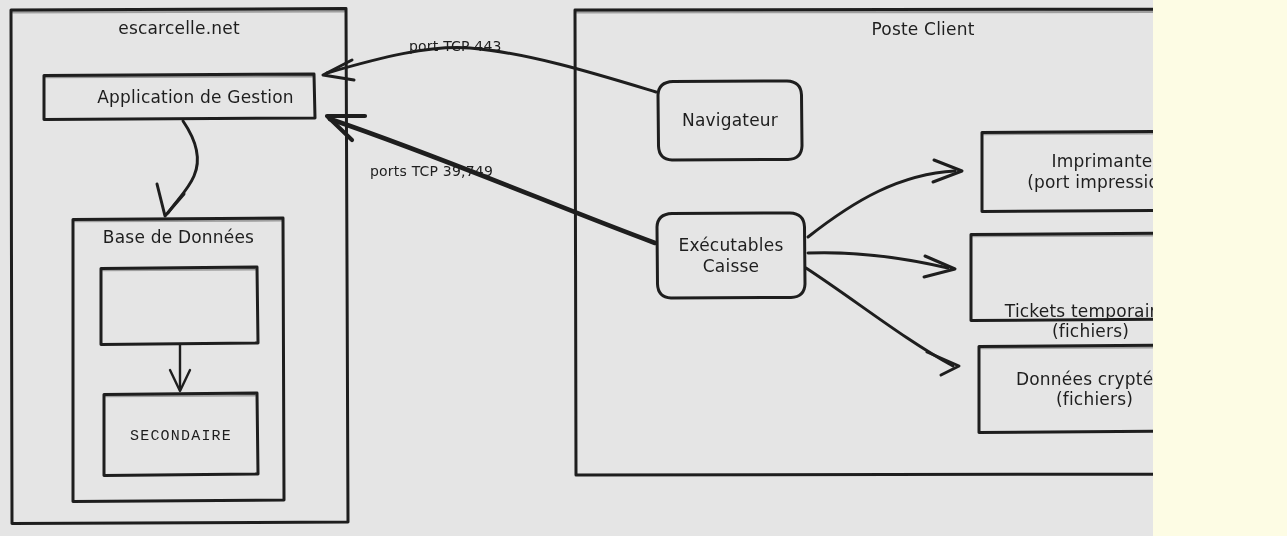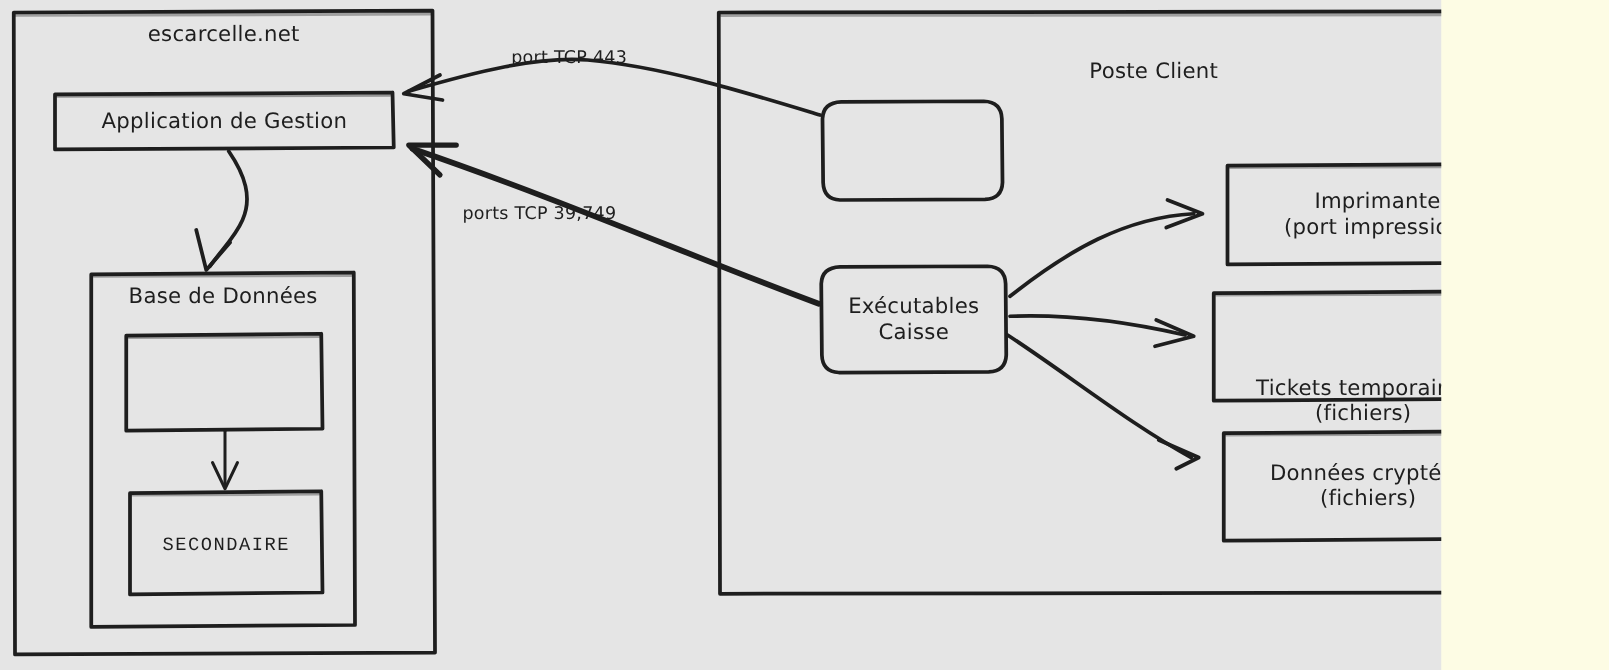--- a/index.html
+++ b/index.html
@@ -179,29 +179,30 @@
 
     <g>
       <path class="edge edge-med" d="M806,268 C855,300 905,340 953,366"></path>
       <path class="arrowhead" d="M927,352 L959,366 L941,375"></path>
     </g>
 
   </svg>
 
   <div class="group-title" style="left:11px; top:18px; width:336px;">escarcelle.net</div>
 
-  <div class="group-title" style="left:576px; top:19px; width:694px;margin-top:28px;">Poste Client</div>
-
-  <div class="node-text" style="left:44px; top:75px; width:271px; height:44px;">Application de Gestion</div>
+  <div class="group-title" style="left:576px; top:19px; width:694px;">Poste Client</div>
+
+  <div class="node-text" style="left:44px; top:75px; width:271px; height:44px;padding-left:16px;">Application de Gestion</div>
 
   <div class="node-text" style="left:73px; top:224px; width:211px; height:26px;">Base de Données</div>
 
 
   <div class="node-text mono-node" style="left:104px; top:396px; width:154px; height:81px;font-family:Liberation Mono, monospace;">SECONDAIRE</div>
 
+  <div class="node-text" style="left:658px; top:81px; width:144px; height:79px;">Navigateur</div>
 
   <div class="node-text" style="left:657px; top:213px; width:148px; height:85px;border-radius:27px;">Exécutables
 Caisse</div>
 
   <div class="node-text" style="left:982px; top:132px; width:240px; height:79px;">Imprimante
 (port impression)</div>
 
   <div class="node-text" style="left:971px; top:234px; width:239px; height:86px;margin-top:44px;">Tickets temporaires
 (fichiers)</div>
 

